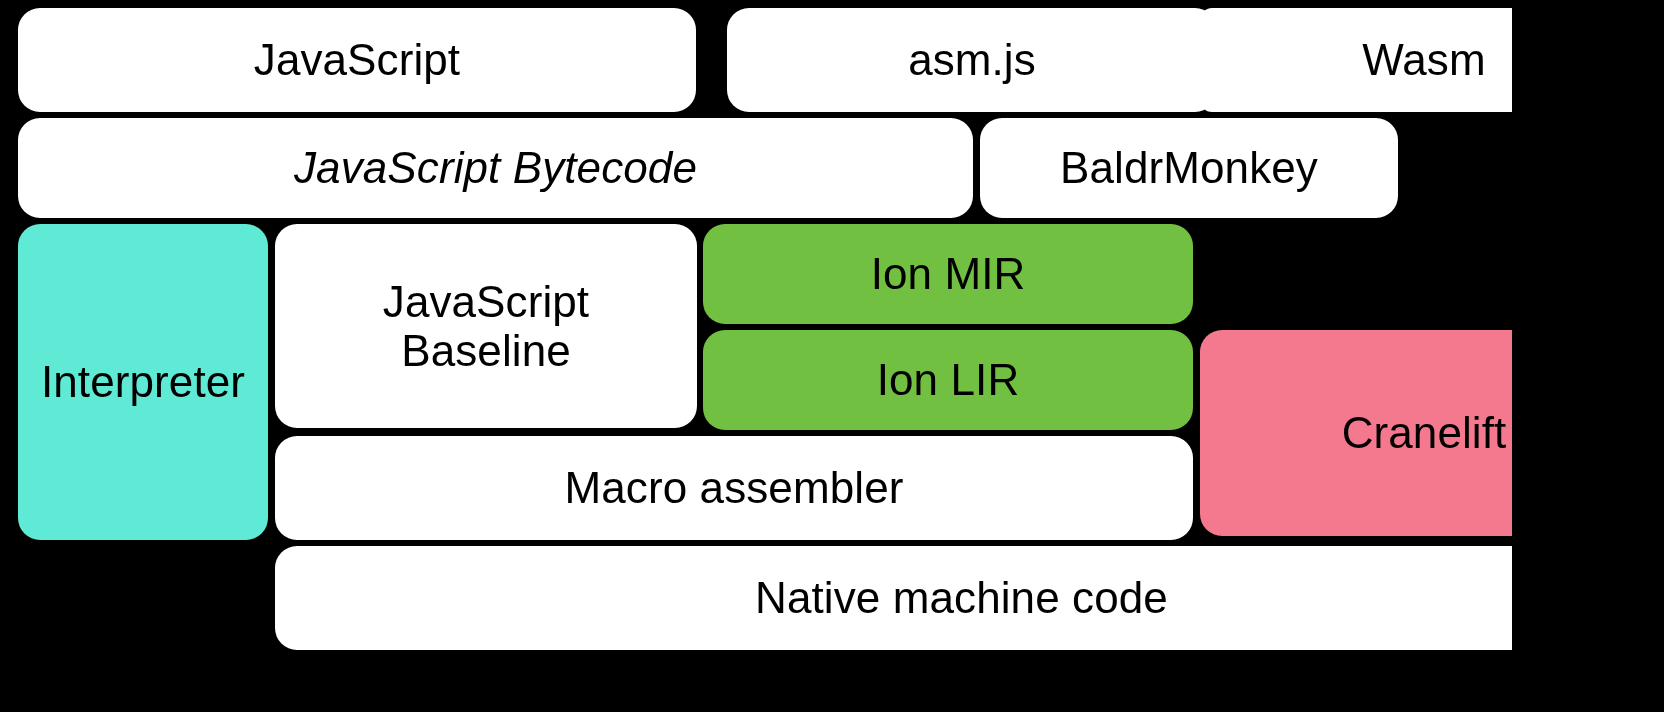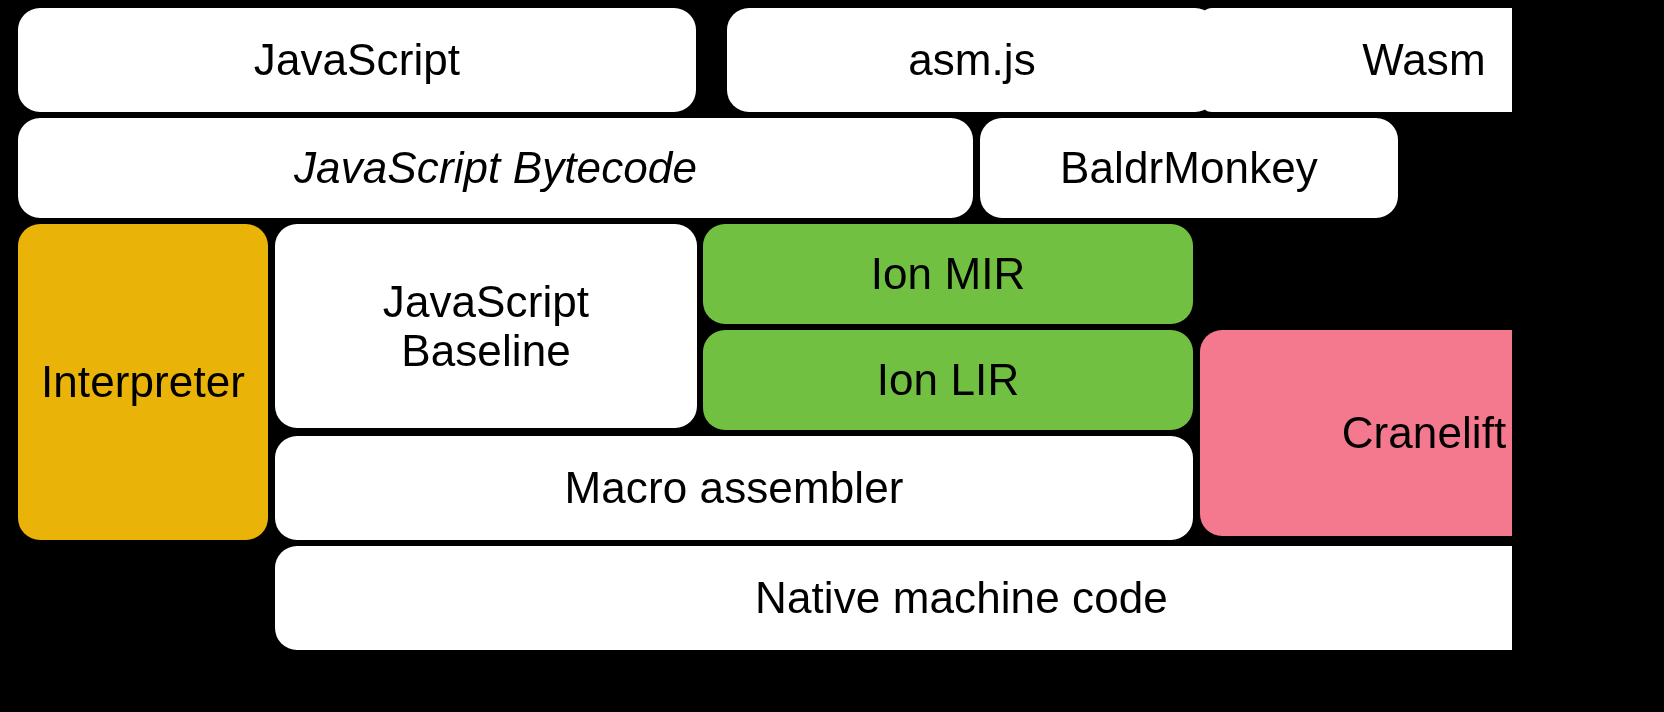--- a/index.html
+++ b/index.html
@@ -29,21 +29,21 @@
     justify-content: center;
     text-align: center;
     font-size: 44px;
     line-height: 1.12;
     letter-spacing: 0.1px;
     white-space: pre-line;
     user-select: none;
   }
   .node.green  { background: #72c041; }
   .node.pink   { background: #f5798e; }
-  .node.gray   { background: #eab308; }
+  .node.gray   { background: #5eead4; }
 </style>
 </head>
 <body>
 
 <div id="diagram" style="width: 1512px; height: 712px; background: rgb(0, 0, 0);">
     <div class="node " style="left: 18px; top: 8px; width: 678px; height: 104px;">JavaScript</div>
     <div class="node " style="left: 703px; top: 8px; width: 490px; height: 104px; margin-left: 24px;">asm.js</div>
     <div class="node " style="left: 1200px; top: 8px; width: 448px; height: 104px; border-radius: 12px;">Wasm</div>
     <div class="node " style="left: 18px; top: 118px; width: 955px; height: 100px; font-style: italic;">JavaScript Bytecode</div>
     <div class="node " style="left: 980px; top: 118px; width: 418px; height: 100px;">BaldrMonkey</div>

